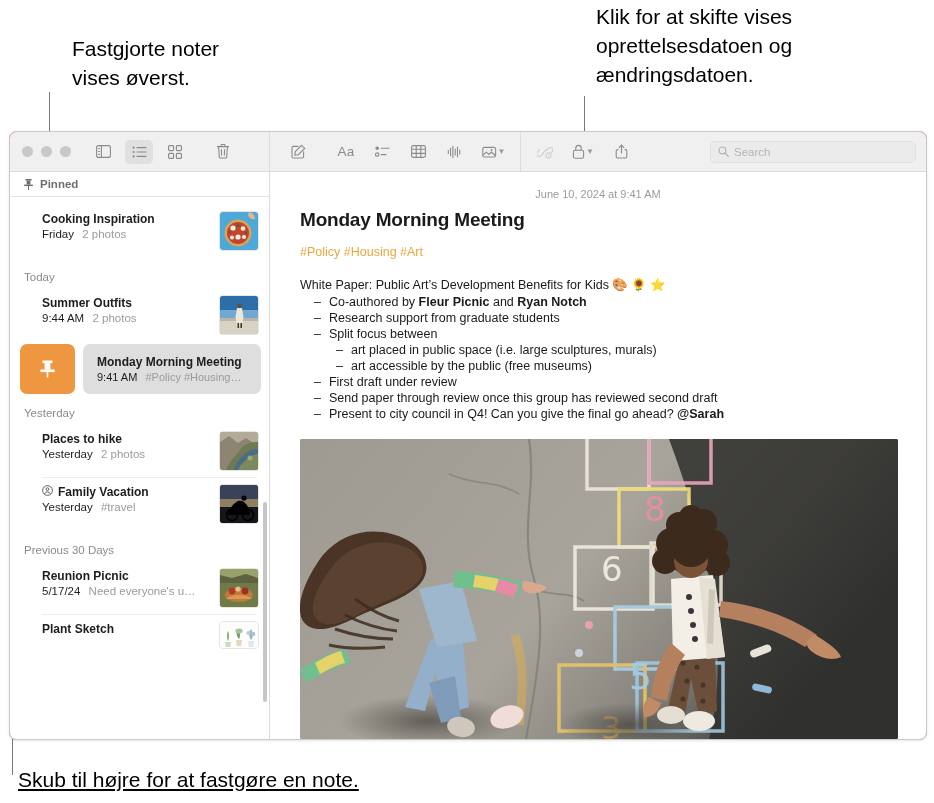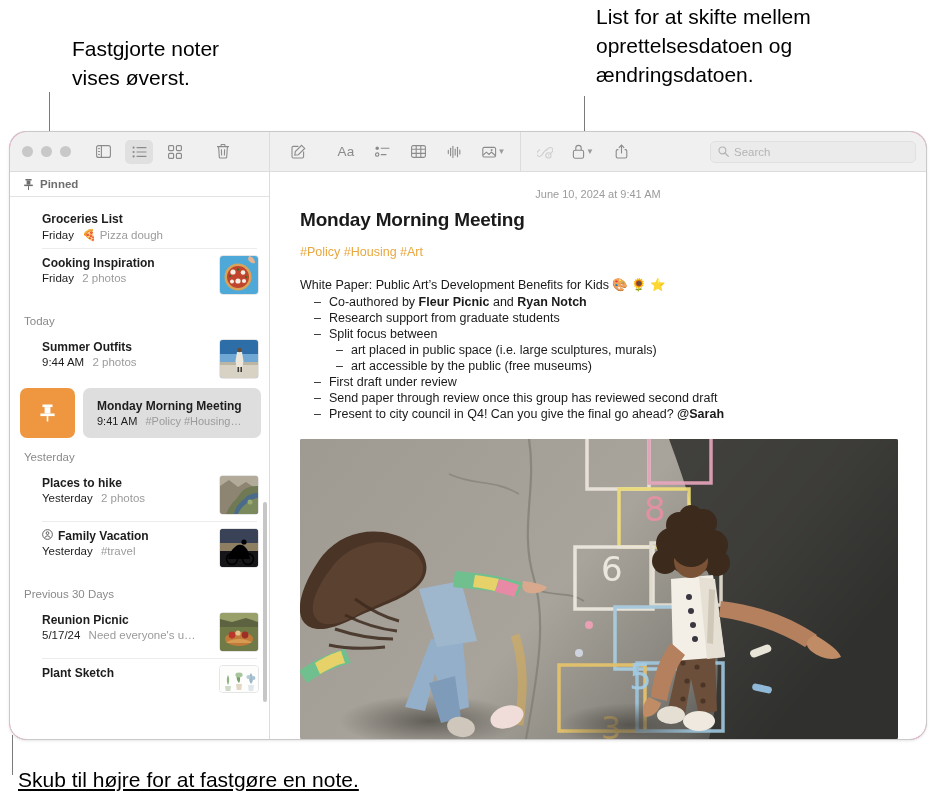--- a/index.html
+++ b/index.html
@@ -33,21 +33,21 @@
   #leader-date   { left: 584px; top: 96px; height: 94px; }
   #leader-swipe  { left: 12px; top: 735px; height: 40px; }
 
   
   #window {
     position: absolute;
     left: 9px; top: 131px;
     width: 916px; height: 607px;
     background: #ec4899;
     border: 1px solid #c9c9c9;
-    border-radius: 17px;
+    border-radius: 7px;
     overflow: hidden;
     box-shadow: 0 1px 3px rgba(0,0,0,.10);
   }
 
   
   #toolbar {
     position: relative;
     height: 39px;
     background: #f0f0f0;
     border-bottom: 1px solid #dcdcdc;
@@ -259,21 +259,21 @@
 </style>
 </head>
 <body>
 
 <div id="root">
 
   <div class="callout" id="callout-pinned">Fastgjorte noter
 vises øverst.</div>
   <div class="leader" id="leader-pinned"></div>
 
-  <div class="callout" id="callout-date">List for at skifte mellem
+  <div class="callout" id="callout-date">Klik for at skifte vises
 oprettelsesdatoen og
 ændringsdatoen.</div>
   <div class="leader" id="leader-date"></div>
 
   <div class="callout" id="callout-swipe">Skub til højre for at fastgøre en note.</div>
   <div class="leader" id="leader-swipe"></div>
 
   <div id="window">
 
     <div id="toolbar">
@@ -422,31 +422,20 @@
             <rect x="2.6" y="1.5" width="3.8" height="4.1"></rect>
             <rect x="0.2" y="5.6" width="8.6" height="1.5"></rect>
             <rect x="4.0" y="7.1" width="1" height="3.9"></rect>
           </svg>
           <span>Pinned</span>
         </div>
 
         <div>
           <div style="height:8px"></div>
 
-          <div class="note-row">
-            <div class="note-texts">
-              <div class="note-title">Groceries List</div>
-              <div class="note-sub">
-                <span>Friday</span>
-                <span class="snip"><span>🍕</span>
-                  <span>Pizza dough</span></span>
-              </div>
-            </div>
-            <div class="divider"></div>
-          </div>
 
           <div class="note-row last">
             <div class="note-texts">
               <div class="note-title">Cooking Inspiration</div>
               <div class="note-sub">
                 <span>Friday</span>
                 <span class="snip">2 photos</span>
               </div>
             </div>
             <div class="thumb">

